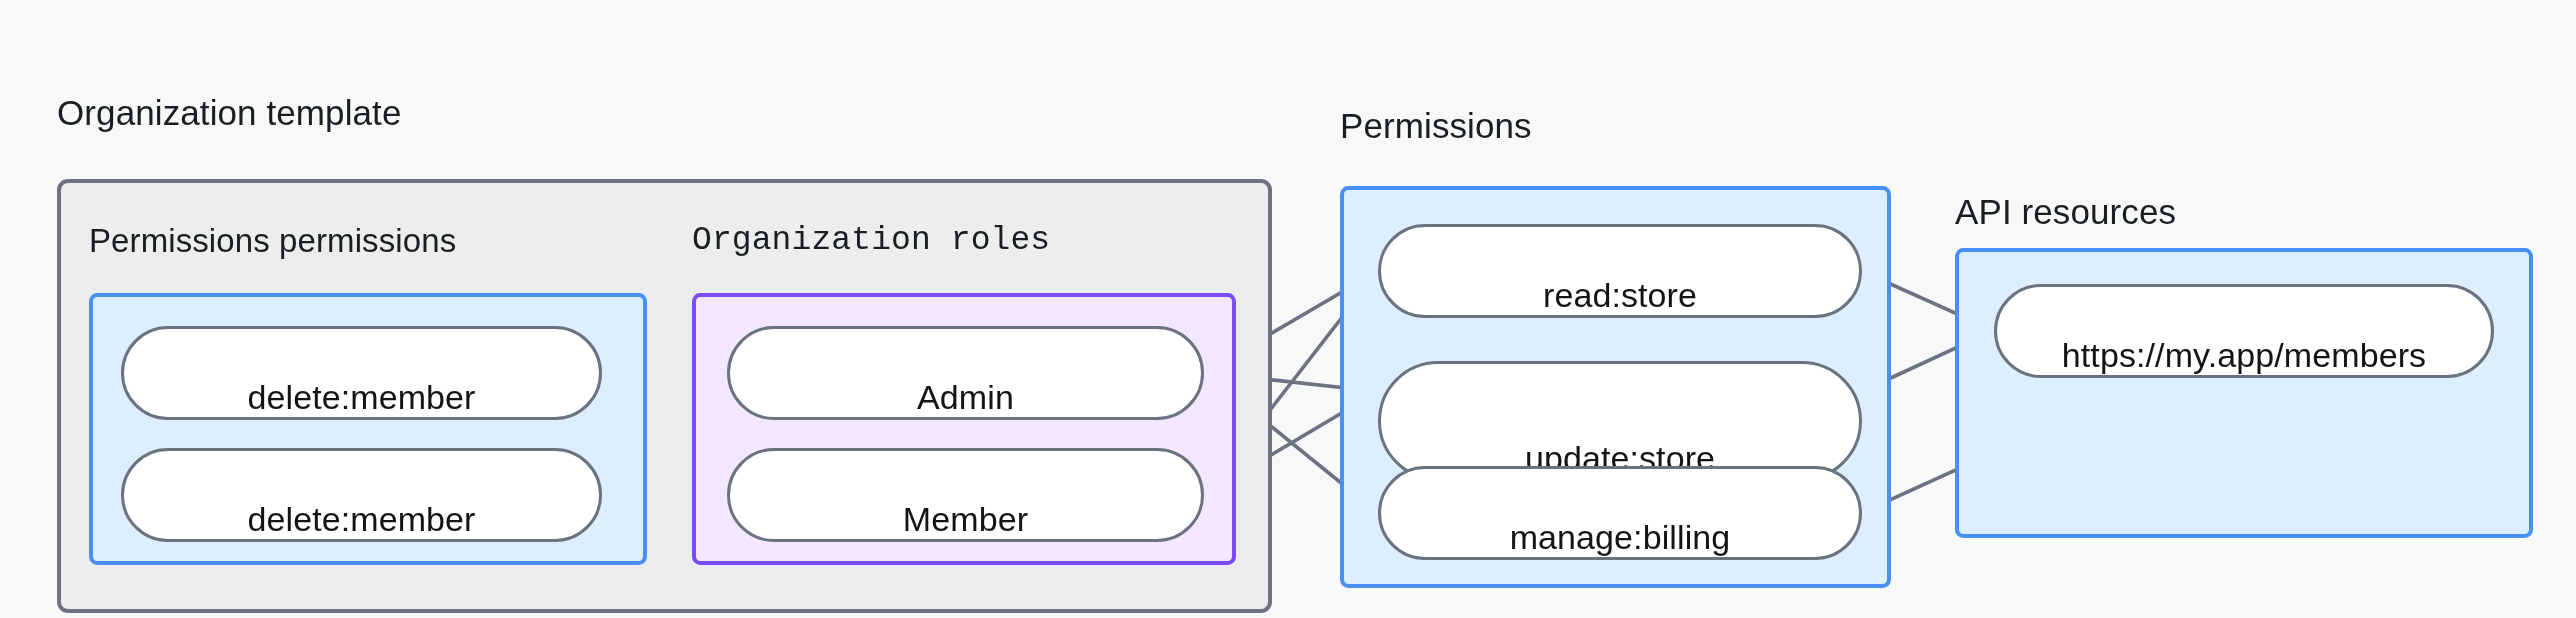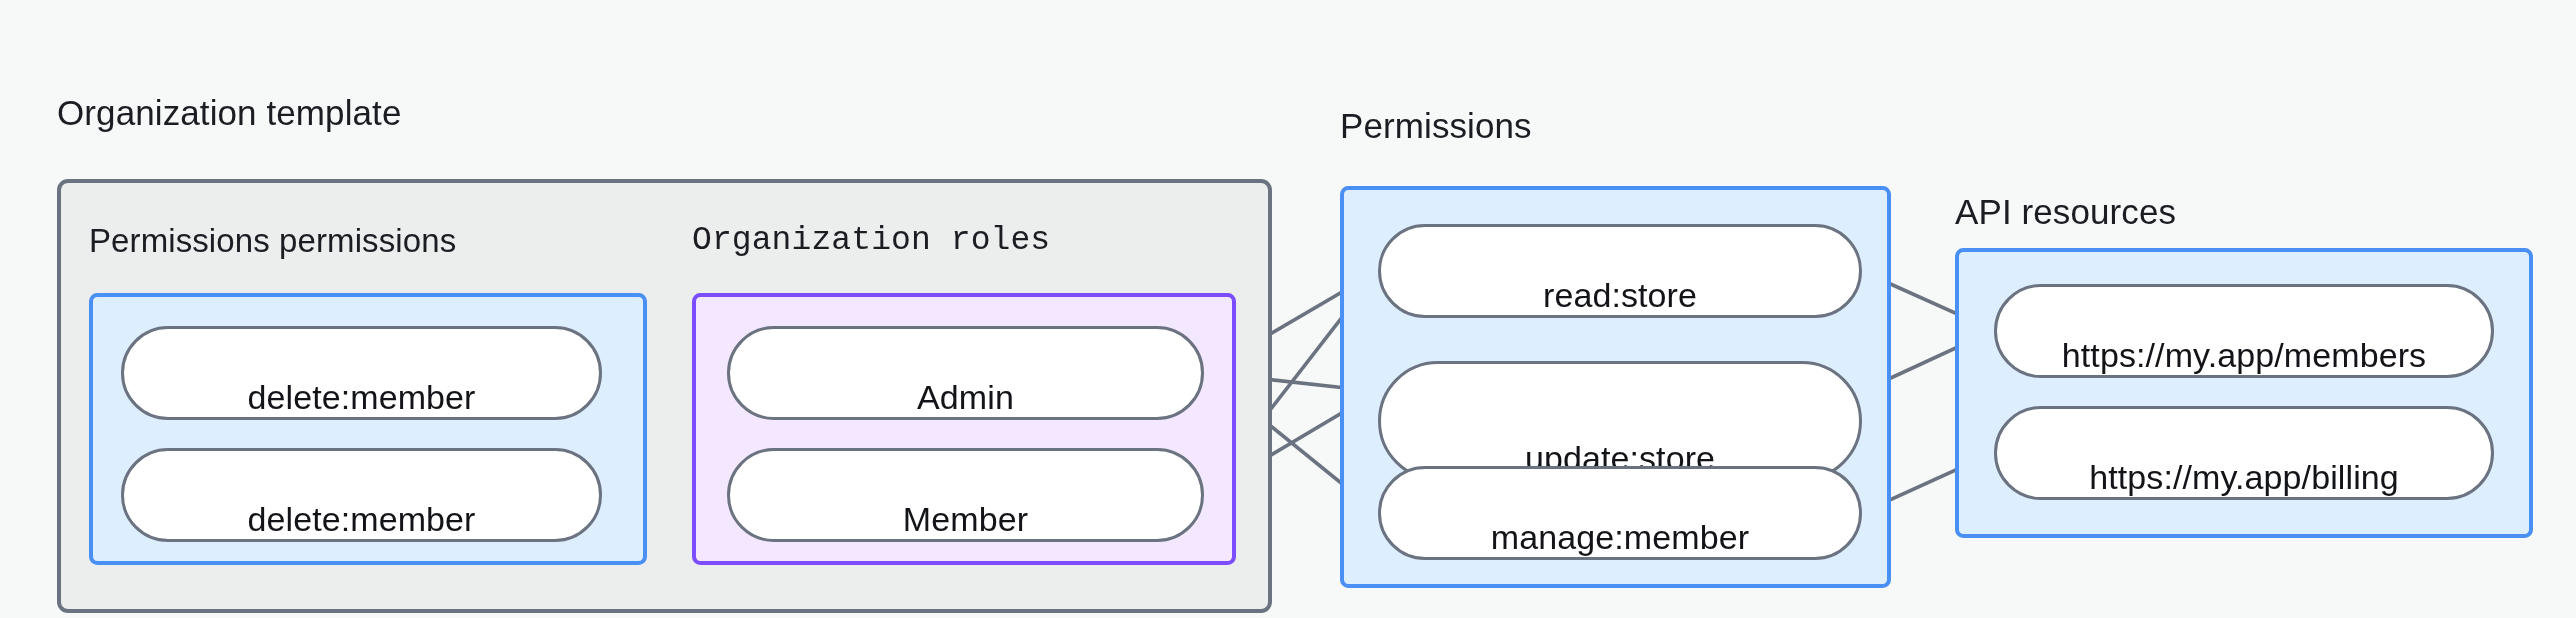--- a/index.html
+++ b/index.html
@@ -150,28 +150,25 @@
 
   <div class="box box-blue" style="left:1340px; top:146px; width:551px; height:402px;"></div>
 
   <div class="pill" style="left:1378px; top:184px; width:484px; height:94px;">
     <span>read:store</span>
   </div>
   <div class="pill" style="left:1378px; top:321px; width:484px; height:120px;">
     <span>update:store</span>
   </div>
   <div class="pill" style="left:1378px; top:426px; width:484px; height:94px;">
-    <span>manage:member</span>
+    <span>manage:billing</span>
   </div>
 
   <div class="group-label" style="left:1955px; top:154px;">API resources</div>
 
   <div class="box box-blue" style="left:1955px; top:208px; width:578px; height:290px;"></div>
 
   <div class="pill" style="left:1994px; top:244px; width:500px; height:94px;">
     <span>https://my.app/members</span>
   </div>
-  <div class="pill" style="left:1994px; top:366px; width:500px; height:94px;">
-    <span>https://my.app/billing</span>
-  </div>
 
 </div>
 
 
 </body></html>

